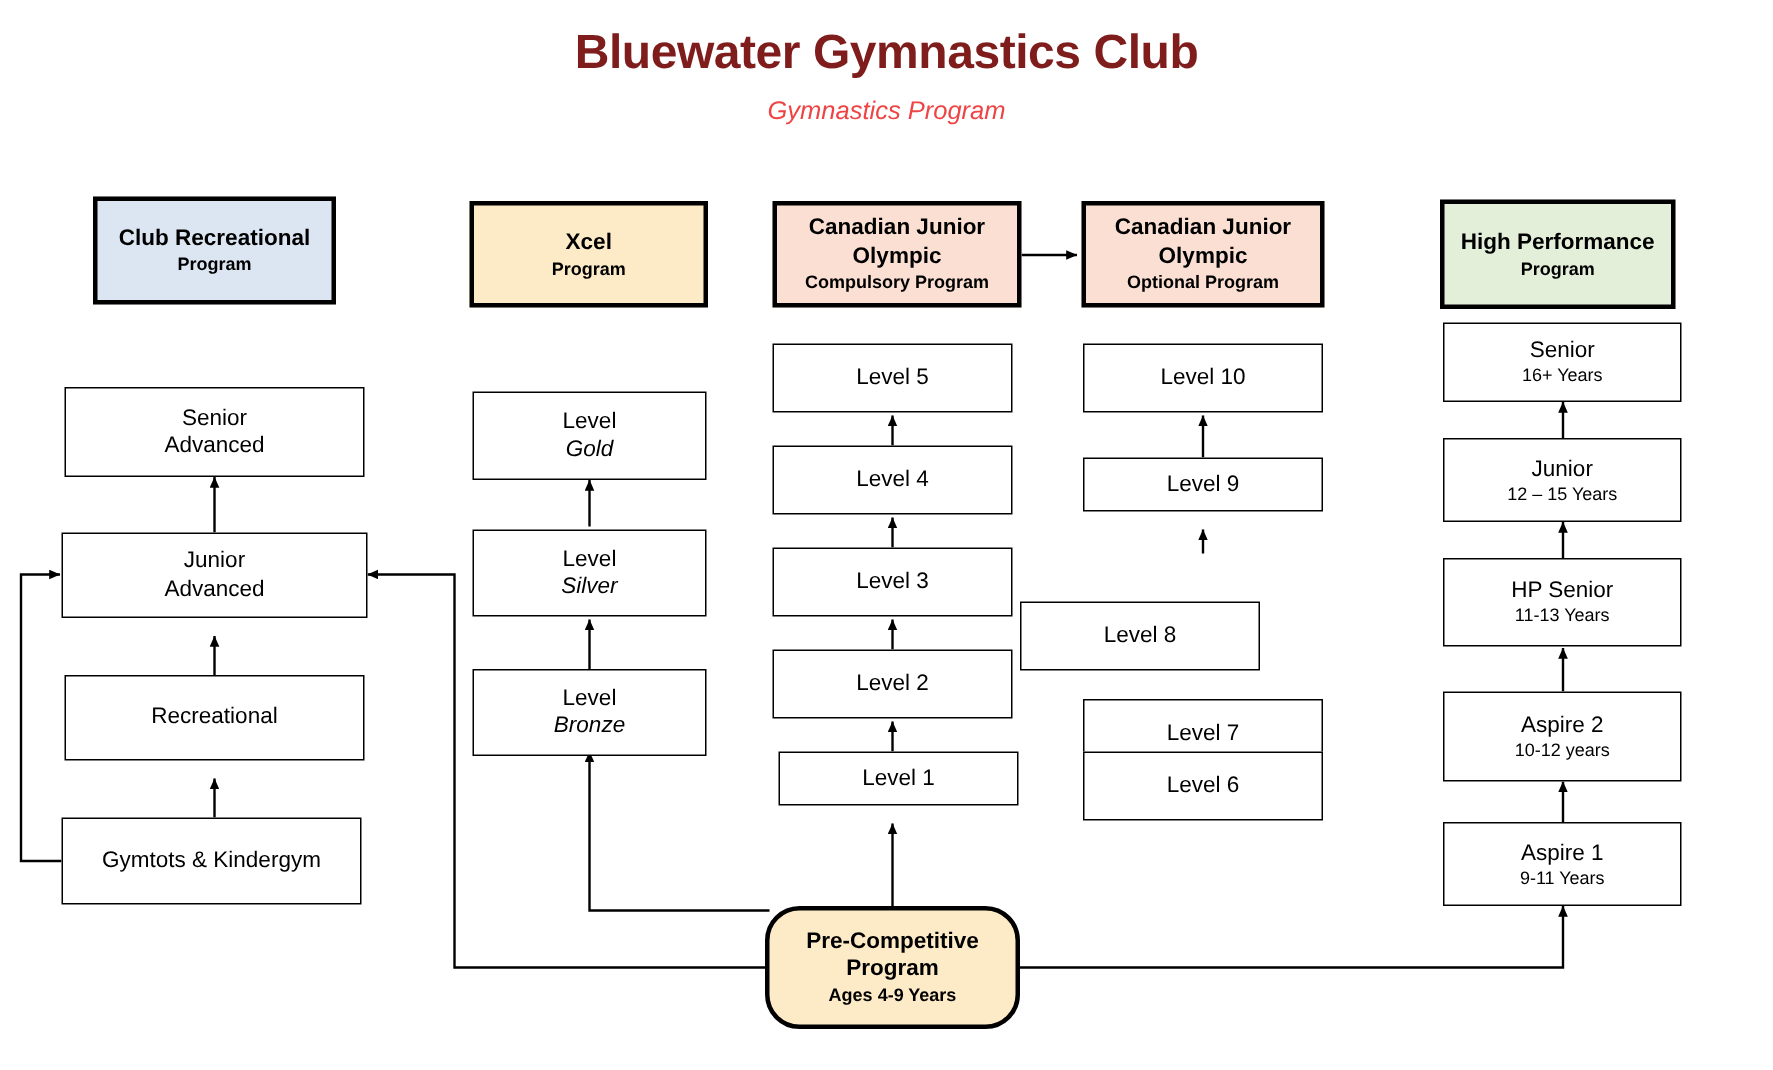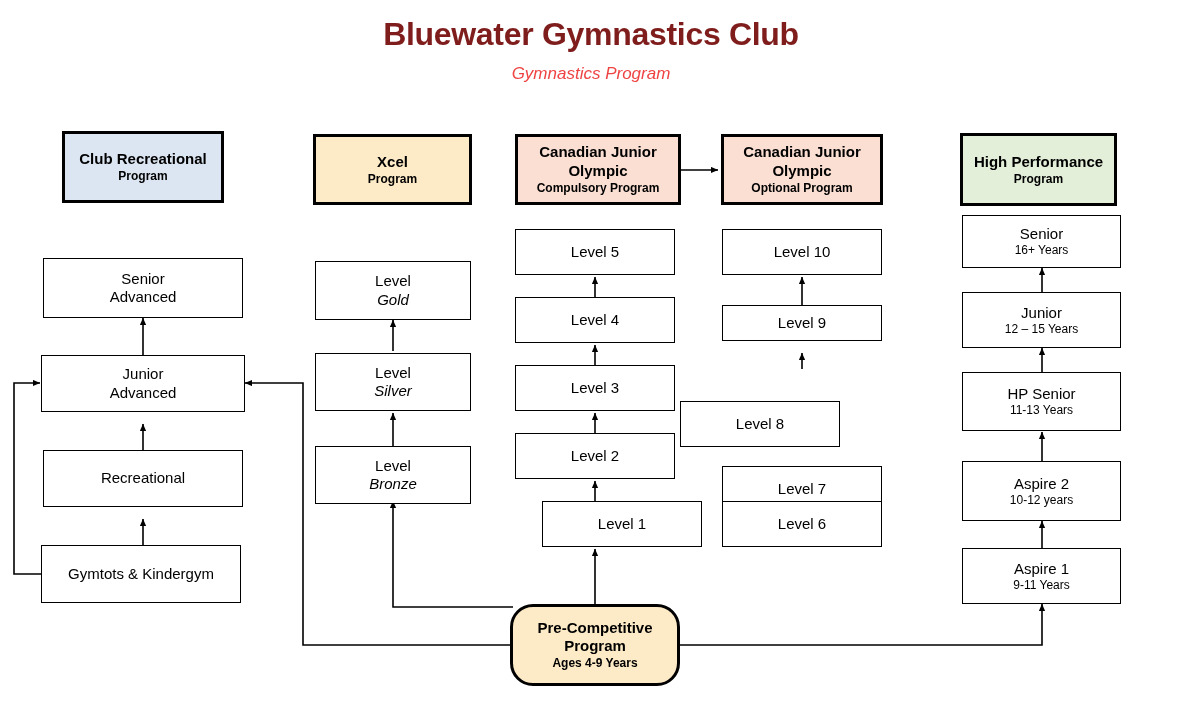--- a/index.html
+++ b/index.html
@@ -183,21 +183,21 @@
   </div>
   <div class="node" style="left:515px; top:297px; width:160px; height:46px;">
     <div class="l1">Level 4</div>
   </div>
   <div class="node" style="left:515px; top:365px; width:160px; height:46px;">
     <div class="l1">Level 3</div>
   </div>
   <div class="node" style="left:515px; top:433px; width:160px; height:46px;">
     <div class="l1">Level 2</div>
   </div>
-  <div class="node" style="left:542px; top:501px; width:160px; height:46px;">
+  <div class="node" style="left:519px; top:501px; width:160px; height:36px;">
     <div class="l1">Level 1</div>
   </div>
 
   <div class="node header" style="left:721px; top:134px; width:162px; height:71px; background:#fadfd2;">
     <div class="l1">Canadian Junior Olympic</div>
     <div class="l2">Optional Program</div>
   </div>
 
   <div class="node" style="left:722px; top:229px; width:160px; height:46px;">
     <div class="l1">Level 10</div>

